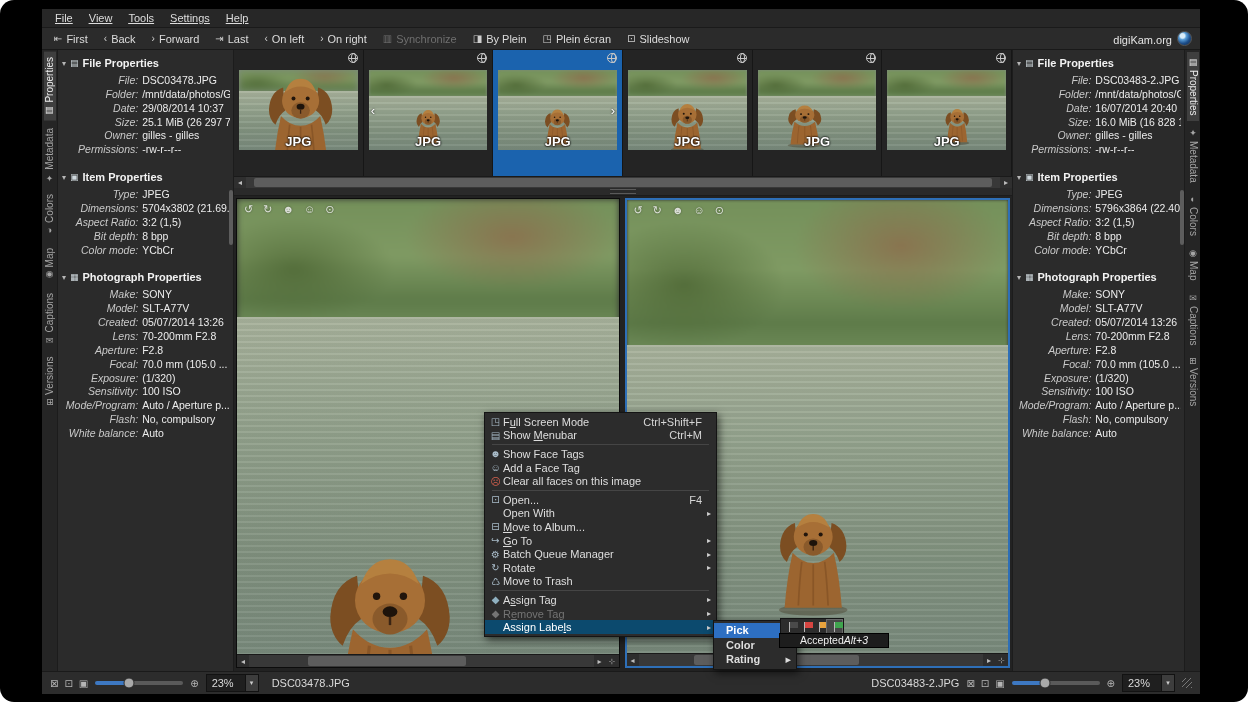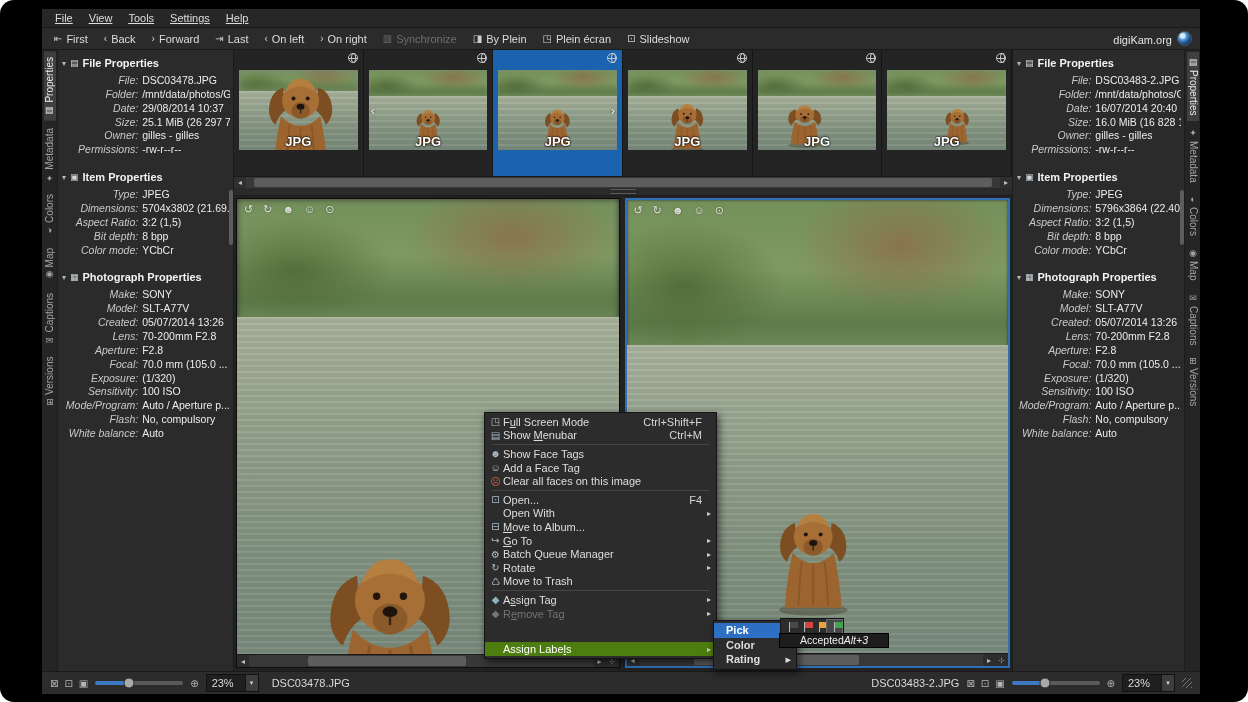--- a/index.html
+++ b/index.html
@@ -85,21 +85,21 @@
   .pane-a .dog{width:54%;left:13%;bottom:-20%;}
   .pane-b .dog{width:30%;left:34%;bottom:8%;}
   
   .cmenu{position:absolute;left:484px;top:412px;width:231px;background:#2c2c2c;border:1px solid #141414;box-shadow:2px 3px 8px rgba(0,0,0,.6);padding:2px 0;z-index:50;font-size:11px;}
   .mi{display:flex;align-items:center;height:13.6px;padding:0 5px 0 3px;color:#dedede;white-space:nowrap;}
   .mi .ic{width:15px;text-align:center;font-size:10px;color:#a9bcc9;flex:none;}
   .mi .lab{flex:1;overflow:hidden;}
   .mi .sc{margin-left:10px;color:#d6d6d6;}
   .mi .arr{width:9px;text-align:right;font-size:8px;color:#cfcfcf;flex:none;}
   .mi.disabled,.mi.disabled .ic,.mi.disabled .sc{color:#747474;}
-  .mi.selected{background:#4d7c0f;color:#fff;margin-top:22px;}
+  .mi.selected{background:#0c4a6e;color:#fff;}
   .mi.msep{height:1px;background:#454545;margin:2px 7px;padding:0;}
   .smenu{position:absolute;left:713px;top:620px;width:82px;background:#2c2c2c;border:1px solid #141414;box-shadow:2px 3px 8px rgba(0,0,0,.6);padding:2px 0;z-index:51;}
   .smi{display:flex;align-items:center;height:14.5px;padding:0 5px 0 12px;color:#dedede;font-weight:bold;}
   .smi .lab{flex:1;} .smi.selected{background:#2d6fc2;color:#fff;}
   .flyout{position:absolute;left:780px;top:618px;display:flex;background:#2c2c2c;border:1px solid #141414;padding:1px;z-index:52;}
   .flagcell{width:15px;height:13px;display:flex;align-items:center;justify-content:center;position:relative;}
   .flagcell.hover{background:#474747;outline:1px solid #6a6a6a;}
   .flagpole{position:relative;display:block;width:1.5px;height:10px;background:#b5b5b5;}
   .flagpole::after{content:"";position:absolute;left:1.5px;top:0;width:8px;height:6px;background:var(--c,#555);}
   .tooltip{position:absolute;left:779px;top:633px;background:#1d1d1d;border:1px solid #000;color:#eee;font-size:10.5px;padding:0 20px;line-height:13px;z-index:53;display:flex;white-space:nowrap;}

